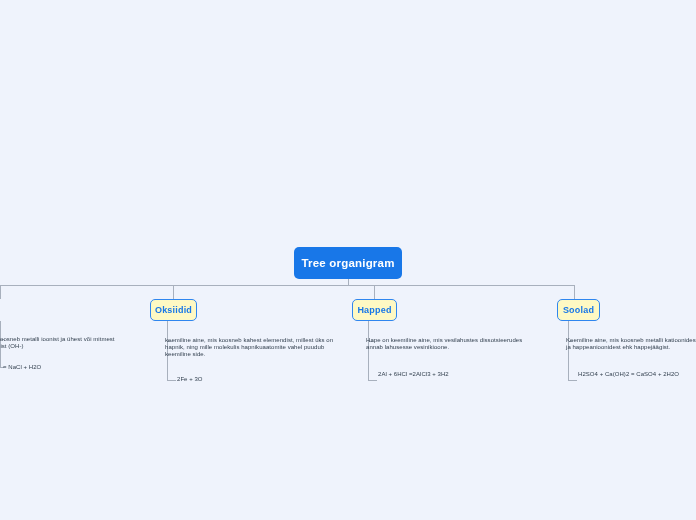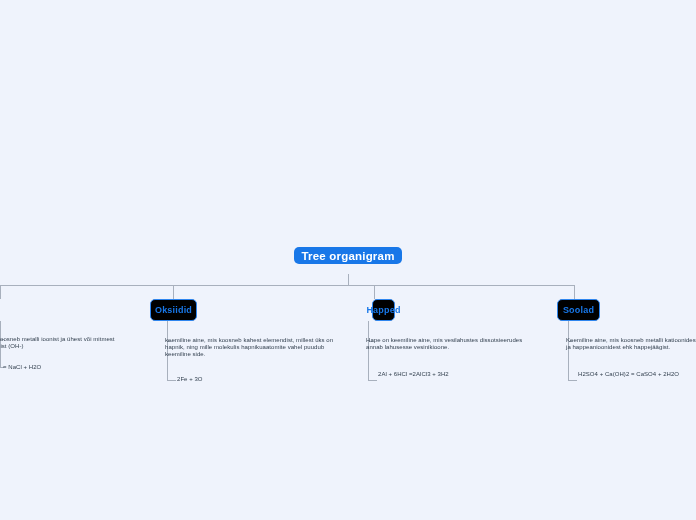--- a/index.html
+++ b/index.html
@@ -31,39 +31,39 @@
   }
   .line.v { width: 1px; }
   .line.h { height: 1px; }
 
   
   .node-root {
     position: absolute;
     left: 294px;
     top: 247px;
     width: 108px;
-    height: 17px;
+    height: 32px;
     background: #1877e8;
     border-radius: 5px;
     color: #ffffff;
     font-size: 11.5px;
     font-weight: bold;
     letter-spacing: 0.2px;
     display: flex;
     align-items: center;
     justify-content: center;
     box-sizing: border-box;
   }
 
   
   .node-branch {
     position: absolute;
     top: 299px;
     height: 22px;
-    background: #000000;
+    background: #fef9c3;
     border: 1.5px solid #2f86ef;
     border-radius: 5px;
     color: #1877e8;
     font-size: 9px;
     font-weight: bold;
     letter-spacing: 0.2px;
     display: flex;
     align-items: center;
     justify-content: center;
     box-sizing: border-box;
@@ -121,21 +121,21 @@
   <div class="line h" style="left:568px; top:380px; width:9px;"></div>
 
   <div class="node-root">
     <span>Tree organigram</span>
   </div>
 
   <div class="node-branch" style="left:150px; width:47px;">
     <span>Oksiidid</span>
   </div>
 
-  <div class="node-branch" style="left:352px; width:23px;margin-left:20px;">
+  <div class="node-branch" style="left:352px; width:45px;">
     <span>Happed</span>
   </div>
 
   <div class="node-branch" style="left:557px; width:43px;">
     <span>Soolad</span>
   </div>
 
   <div class="leaf-text" style="left:-3px; top:336px; width:124px;">koosneb metalli ioonist ja ühest või mitmest nist (OH-)</div>
   <div class="leaf-formula" style="left:3px; top:364px;">= NaCl + H2O</div>
 

